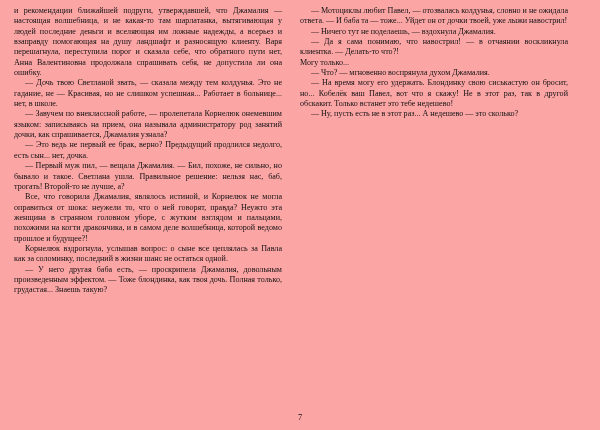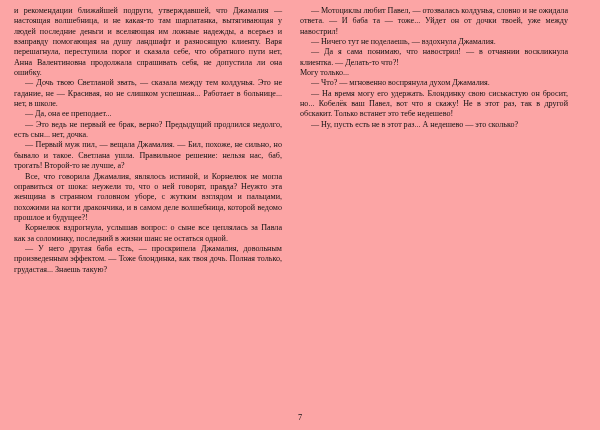--- a/index.html
+++ b/index.html
@@ -54,30 +54,30 @@
 </style>
 </head>
 <body>
 
 <div class="page">
   <div class="columns">
 
     <div class="col">
       <p class="para noindent">и рекомендации ближайшей подруги, утверждавшей, что Джамалия — настоящая волшебница, и не какая-то там шарлатанка, вытягивающая у людей последние деньги и вселяющая им ложные надежды, а всерьез и взаправду помогающая на душу ландшафт и разносящую клиенту. Варя перешагнула, переступила порог и сказала себе, что обратного пути нет, Анна Валентиновна продолжала спрашивать себя, не допустила ли она ошибку.</p>
       <p class="para">— Дочь твою Светланой звать, — сказала между тем колдунья. Это не гадание, не — Красивая, но не слишком успешная... Работает в больнице... нет, в школе.</p>
-      <p class="para">— Да, она ее преподает...</p>
+      <p class="para">— Завучем по внеклассной работе, — пролепетала Корнелюк онемевшим языком: записываясь на прием, она называла администратору род занятий дочки, как спрашивается, Джамалия узнала?</p>
       <p class="para">— Это ведь не первый ее брак, верно? Предыдущий продлился недолго, есть сын... нет, дочка.</p>
       <p class="para">— Первый муж пил, — вещала Джамалия. — Бил, похоже, не сильно, но бывало и такое. Светлана ушла. Правильное решение: нельзя нас, баб, трогать! Второй-то не лучше, а?</p>
       <p class="para">Все, что говорила Джамалия, являлось истиной, и Корнелюк не могла оправиться от шока: неужели то, что о ней говорят, правда? Неужто эта женщина в странном головном уборе, с жутким взглядом и пальцами, похожими на когти дракончика, и в самом деле волшебница, которой ведомо прошлое и будущее?!</p>
       <p class="para">Корнелюк вздрогнула, услышав вопрос: о сыне все цеплялась за Павла как за соломинку, последний в жизни шанс не остаться одной.</p>
       <p class="para">— У него другая баба есть, — проскрипела Джамалия, довольным произведенным эффектом. — Тоже блондинка, как твоя дочь. Полная только, грудастая... Знаешь такую?</p>
     </div>
 
     <div class="col">
-      <p class="para">— Мотоциклы любит Павел, — отозвалась колдунья, словно и не ожидала ответа. — И баба та — тоже... Уйдет он от дочки твоей, уже между навострил!</p>
+      <p class="para">— Мотоциклы любит Павел, — отозвалась колдунья, словно и не ожидала ответа. — И баба та — тоже... Уйдет он от дочки твоей, уже лыжи навострил!</p>
       <p class="para">— Ничего тут не поделаешь, — вздохнула Джамалия.</p>
       <p class="para">— Да я сама понимаю, что навострил! — в отчаянии воскликнула клиентка. — Делать-то что?!</p>
       <p class="para noindent">Могу только...</p>
       <p class="para">— Что? — мгновенно воспрянула духом Джамалия.</p>
       <p class="para">— На время могу его удержать. Блондинку свою сиськастую он бросит, но... Кобелёк ваш Павел, вот что я скажу! Не в этот раз, так в другой обскакит. Только встанет это тебе недешево!</p>
       <p class="para">— Ну, пусть есть не в этот раз... А недешево — это сколько?</p>
     </div>
 
   </div>
 

